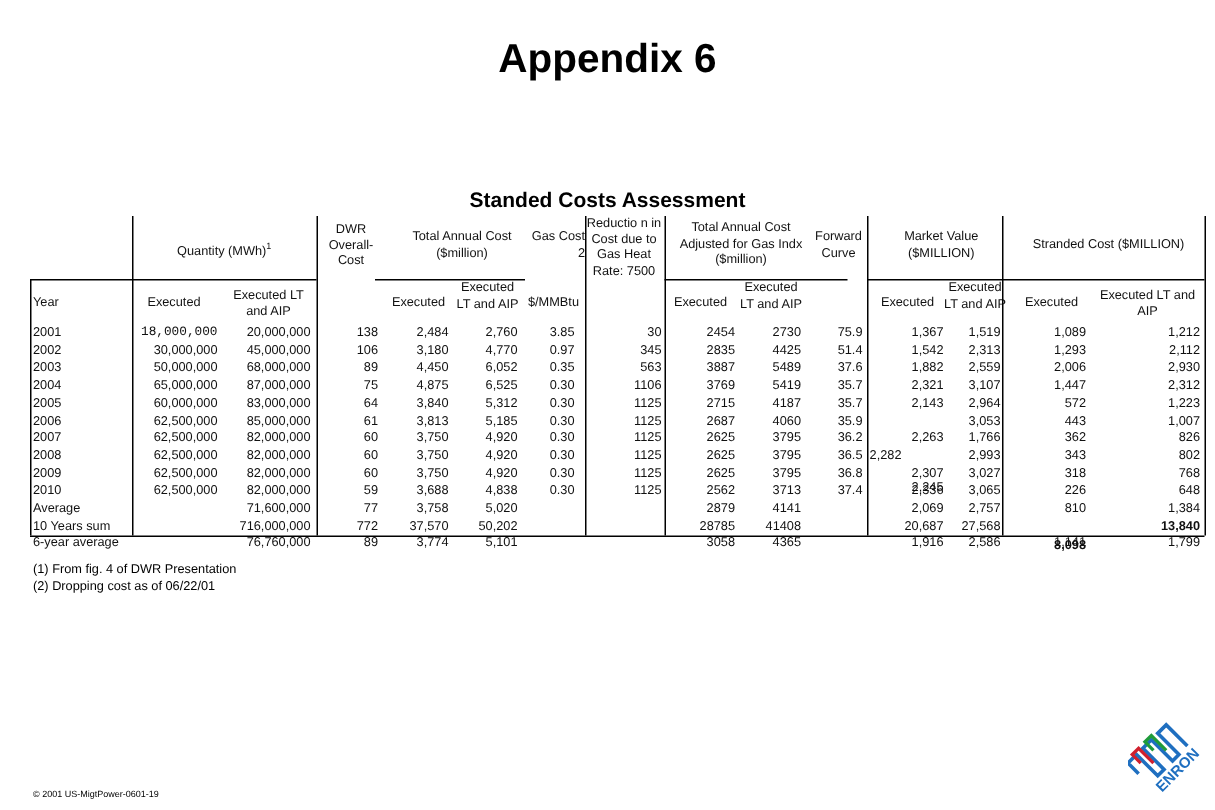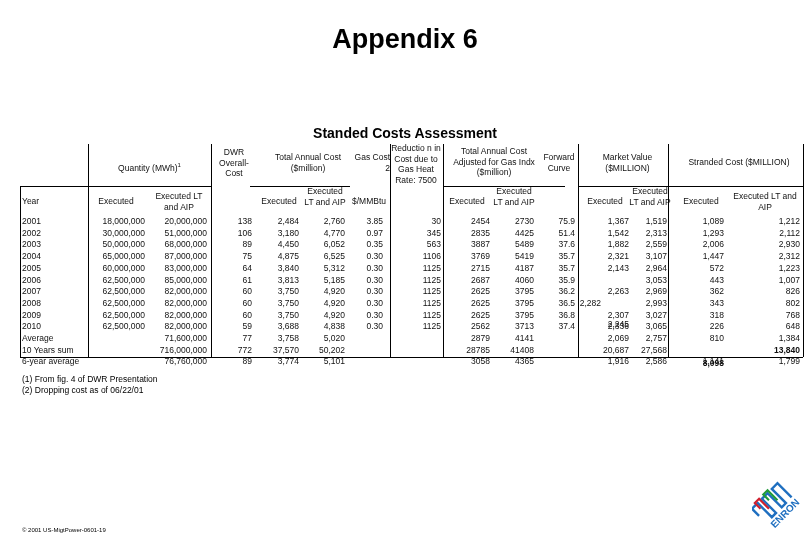--- a/index.html
+++ b/index.html
@@ -61,37 +61,37 @@
   <div class="vline" style="left:668px;top:144px;height:213px;"></div>
   <div class="vline" style="left:803px;top:144px;height:213px;"></div>
   <div class="hline" style="left:20px;top:186px;width:191px;"></div>
   <div class="hline" style="left:250px;top:186px;width:100px;"></div>
   <div class="hline" style="left:443px;top:186px;width:122px;"></div>
   <div class="hline" style="left:578px;top:186px;width:225px;"></div>
   <div class="hline" style="left:20px;top:357px;width:783px;"></div>
 
   <div id="rows">
       <div class="abs cell l" style="left: 22px; width: 60px; top: 216px;">2001</div>
-      <div class="abs cell r" style="left: 88px; width: 57px; top: 216px;">18,000,000</div>
+      <div class="abs cell r" style="left: 88px; width: 57px; top: 216px; font-family: Liberation Mono, monospace;">18,000,000</div>
       <div class="abs cell r" style="left: 145px; width: 62px; top: 216px;">20,000,000</div>
       <div class="abs cell r" style="left: 211px; width: 41px; top: 216px;">138</div>
       <div class="abs cell r" style="left: 255px; width: 44px; top: 216px;">2,484</div>
       <div class="abs cell r" style="left: 300px; width: 45px; top: 216px;">2,760</div>
       <div class="abs cell r" style="left: 348px; width: 35px; top: 216px;">3.85</div>
       <div class="abs cell r" style="left: 390px; width: 51px; top: 216px;">30</div>
       <div class="abs cell r" style="left: 443px; width: 47px; top: 216px;">2454</div>
       <div class="abs cell r" style="left: 490px; width: 44px; top: 216px;">2730</div>
       <div class="abs cell r" style="left: 536px; width: 39px; top: 216px;">75.9</div>
       <div class="abs cell r" style="left: 578px; width: 51px; top: 216px;">1,367</div>
       <div class="abs cell r" style="left: 629px; width: 38px; top: 216px;">1,519</div>
       <div class="abs cell r" style="left: 668px; width: 56px; top: 216px;">1,089</div>
       <div class="abs cell r" style="left: 726px; width: 74px; top: 216px;">1,212</div>
       <div class="abs cell l" style="left: 22px; width: 60px; top: 227.7px;">2002</div>
       <div class="abs cell r" style="left: 88px; width: 57px; top: 227.7px;">30,000,000</div>
-      <div class="abs cell r" style="left: 145px; width: 62px; top: 227.7px;">51,000,000</div>
+      <div class="abs cell r" style="left: 145px; width: 62px; top: 227.7px;">45,000,000</div>
       <div class="abs cell r" style="left: 211px; width: 41px; top: 227.7px;">106</div>
       <div class="abs cell r" style="left: 255px; width: 44px; top: 227.7px;">3,180</div>
       <div class="abs cell r" style="left: 300px; width: 45px; top: 227.7px;">4,770</div>
       <div class="abs cell r" style="left: 348px; width: 35px; top: 227.7px;">0.97</div>
       <div class="abs cell r" style="left: 390px; width: 51px; top: 227.7px;">345</div>
       <div class="abs cell r" style="left: 443px; width: 47px; top: 227.7px;">2835</div>
       <div class="abs cell r" style="left: 490px; width: 44px; top: 227.7px;">4425</div>
       <div class="abs cell r" style="left: 536px; width: 39px; top: 227.7px;">51.4</div>
       <div class="abs cell r" style="left: 578px; width: 51px; top: 227.7px;">1,542</div>
       <div class="abs cell r" style="left: 629px; width: 38px; top: 227.7px;">2,313</div>
@@ -162,21 +162,21 @@
       <div class="abs cell r" style="left: 145px; width: 62px; top: 286.2px;">82,000,000</div>
       <div class="abs cell r" style="left: 211px; width: 41px; top: 286.2px;">60</div>
       <div class="abs cell r" style="left: 255px; width: 44px; top: 286.2px;">3,750</div>
       <div class="abs cell r" style="left: 300px; width: 45px; top: 286.2px;">4,920</div>
       <div class="abs cell r" style="left: 348px; width: 35px; top: 286.2px;">0.30</div>
       <div class="abs cell r" style="left: 390px; width: 51px; top: 286.2px;">1125</div>
       <div class="abs cell r" style="left: 443px; width: 47px; top: 286.2px;">2625</div>
       <div class="abs cell r" style="left: 490px; width: 44px; top: 286.2px;">3795</div>
       <div class="abs cell r" style="left: 536px; width: 39px; top: 286.2px;">36.2</div>
       <div class="abs cell r" style="left: 578px; width: 51px; top: 286.2px;">2,263</div>
-      <div class="abs cell r" style="left: 629px; width: 38px; top: 286.2px;">2,969</div>
+      <div class="abs cell r" style="left: 629px; width: 38px; top: 286.2px;">1,766</div>
       <div class="abs cell r" style="left: 668px; width: 56px; top: 286.2px;">362</div>
       <div class="abs cell r" style="left: 726px; width: 74px; top: 286.2px;">826</div>
       <div class="abs cell l" style="left: 22px; width: 60px; top: 297.9px;">2008</div>
       <div class="abs cell r" style="left: 88px; width: 57px; top: 297.9px;">62,500,000</div>
       <div class="abs cell r" style="left: 145px; width: 62px; top: 297.9px;">82,000,000</div>
       <div class="abs cell r" style="left: 211px; width: 41px; top: 297.9px;">60</div>
       <div class="abs cell r" style="left: 255px; width: 44px; top: 297.9px;">3,750</div>
       <div class="abs cell r" style="left: 300px; width: 45px; top: 297.9px;">4,920</div>
       <div class="abs cell r" style="left: 348px; width: 35px; top: 297.9px;">0.30</div>
       <div class="abs cell r" style="left: 390px; width: 51px; top: 297.9px;">1125</div>

